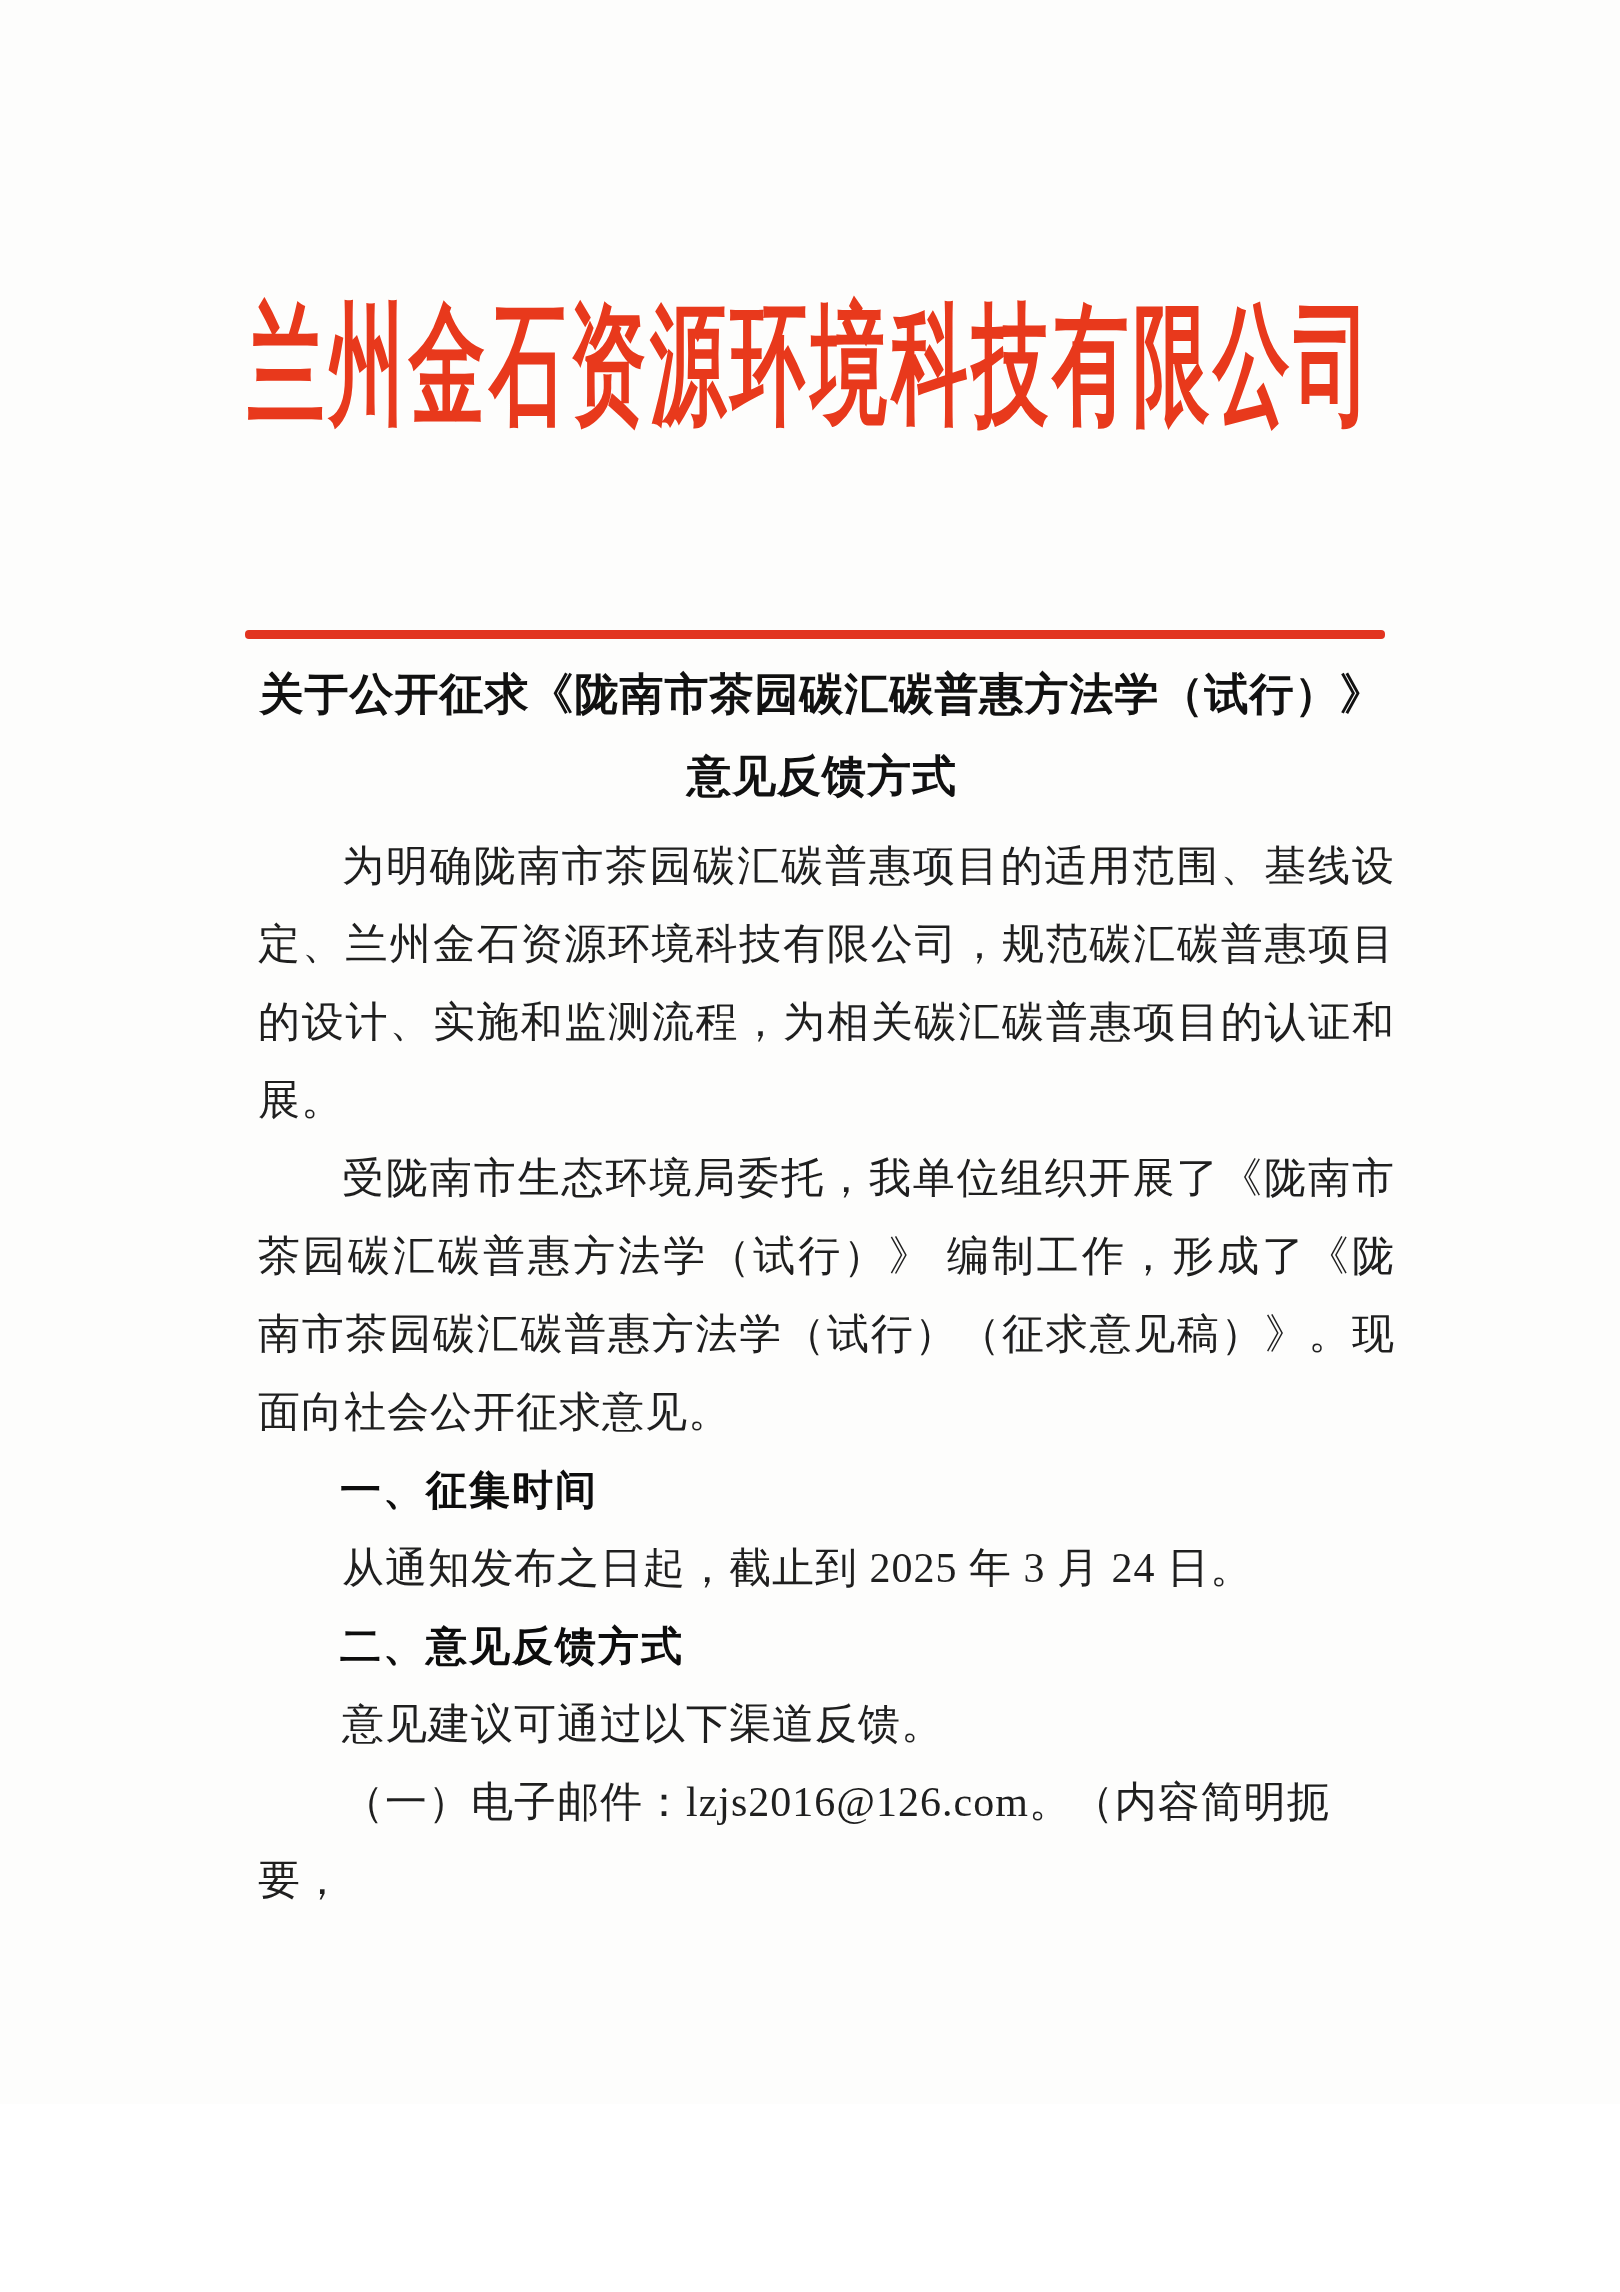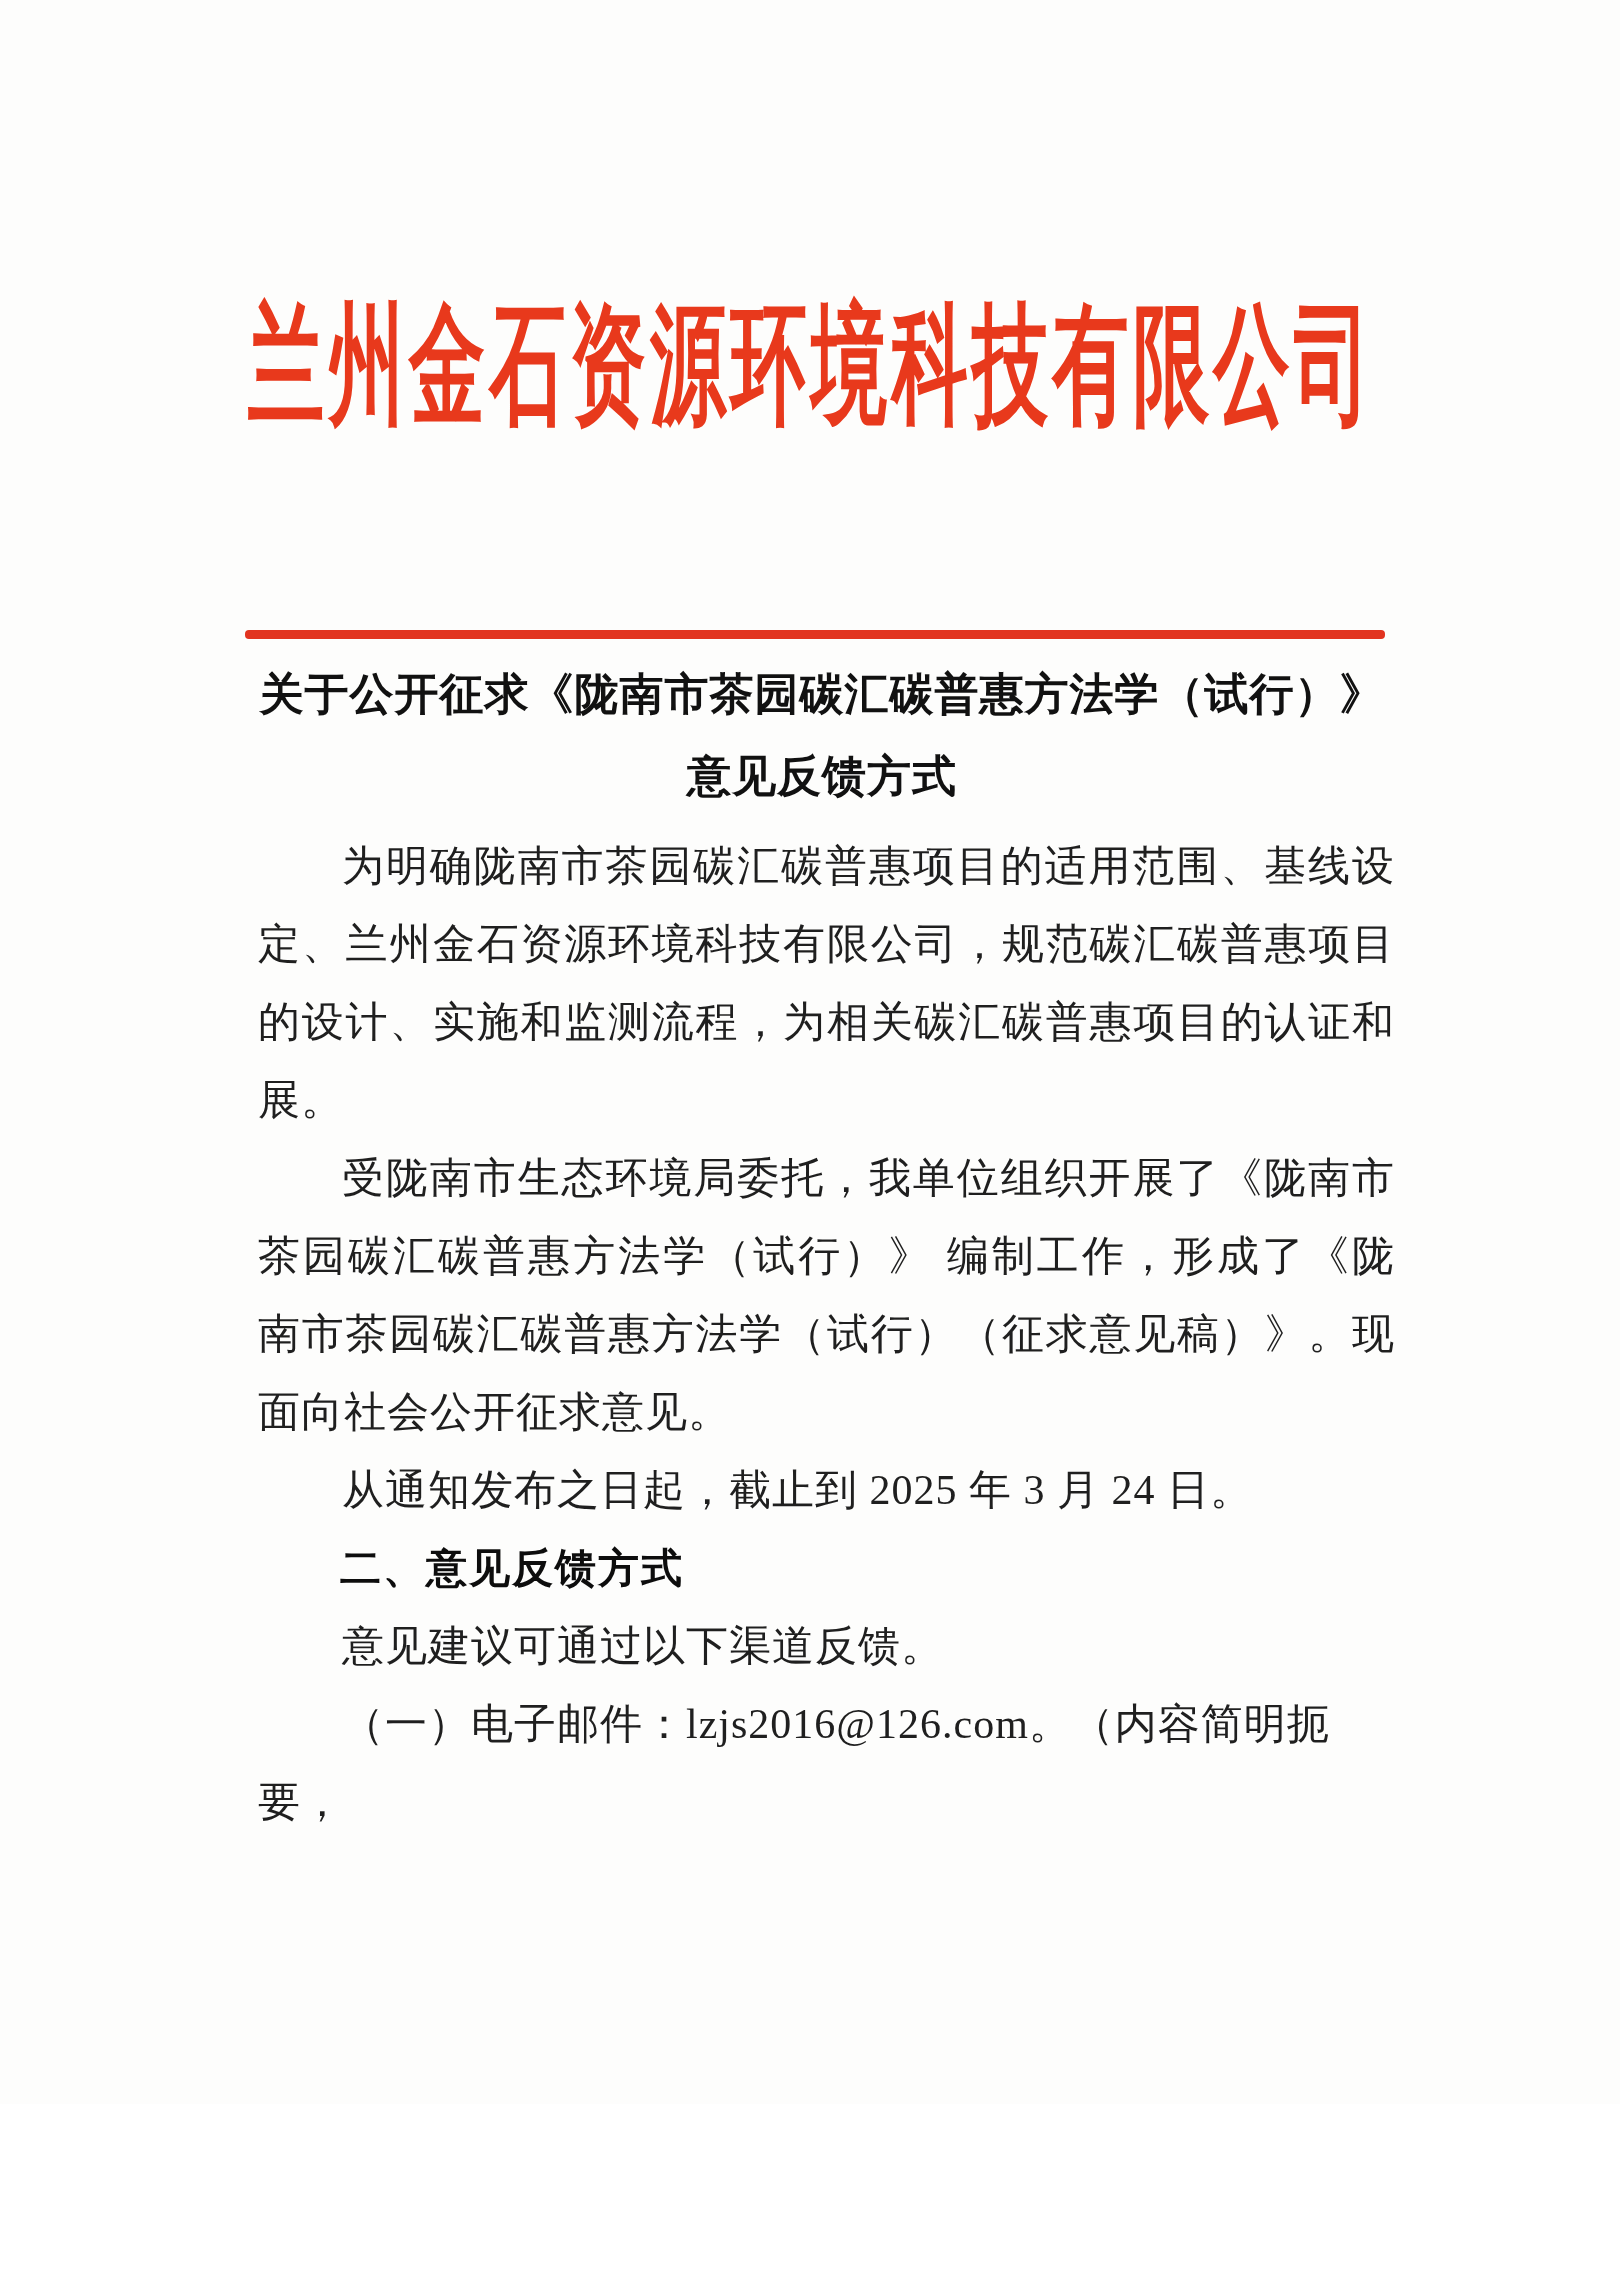--- a/index.html
+++ b/index.html
@@ -107,20 +107,21 @@
 
   <div class="body-block">
     <div class="bl indent justify">为明确陇南市茶园碳汇碳普惠项目的适用范围、基线设</div>
     <div class="bl justify">定、兰州金石资源环境科技有限公司，规范碳汇碳普惠项目</div>
     <div class="bl justify">的设计、实施和监测流程，为相关碳汇碳普惠项目的认证和</div>
     <div class="bl">展。</div>
     <div class="bl indent justify">受陇南市生态环境局委托，我单位组织开展了《陇南市</div>
     <div class="bl justify">茶园碳汇碳普惠方法学（试行）》 编制工作，形成了《陇</div>
     <div class="bl justify">南市茶园碳汇碳普惠方法学（试行）（征求意见稿）》。现</div>
     <div class="bl">面向社会公开征求意见。</div>
+    <div class="bl indent heading">一、征集时间</div>
     <div class="bl indent">从通知发布之日起，截止到 2025 年 3 月 24 日。</div>
     <div class="bl indent heading">二、意见反馈方式</div>
     <div class="bl indent">意见建议可通过以下渠道反馈。</div>
     <div class="bl indent">（一）电子邮件：lzjs2016@126.com。（内容简明扼要，</div>
   </div>
 
 </div>
 
 
 </body></html>

